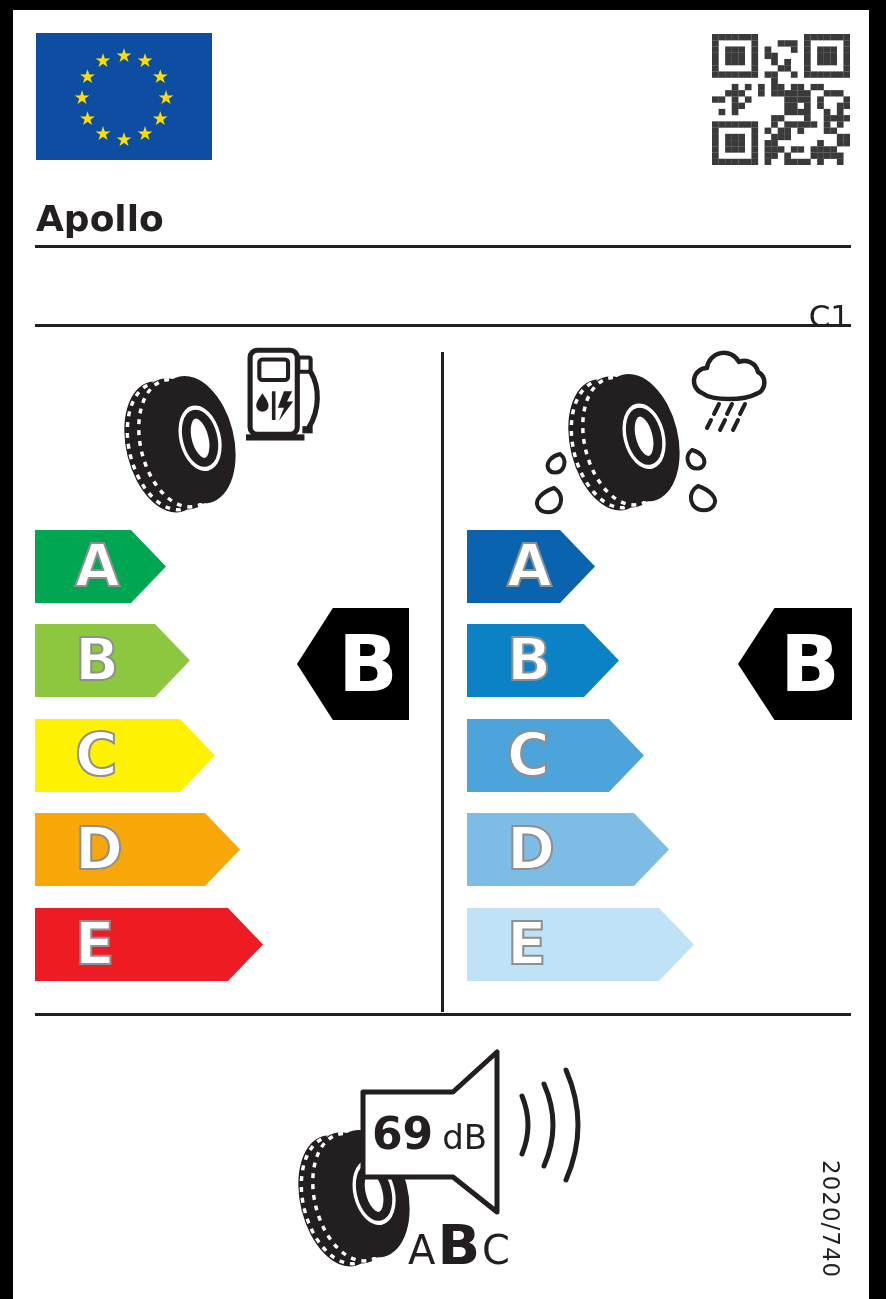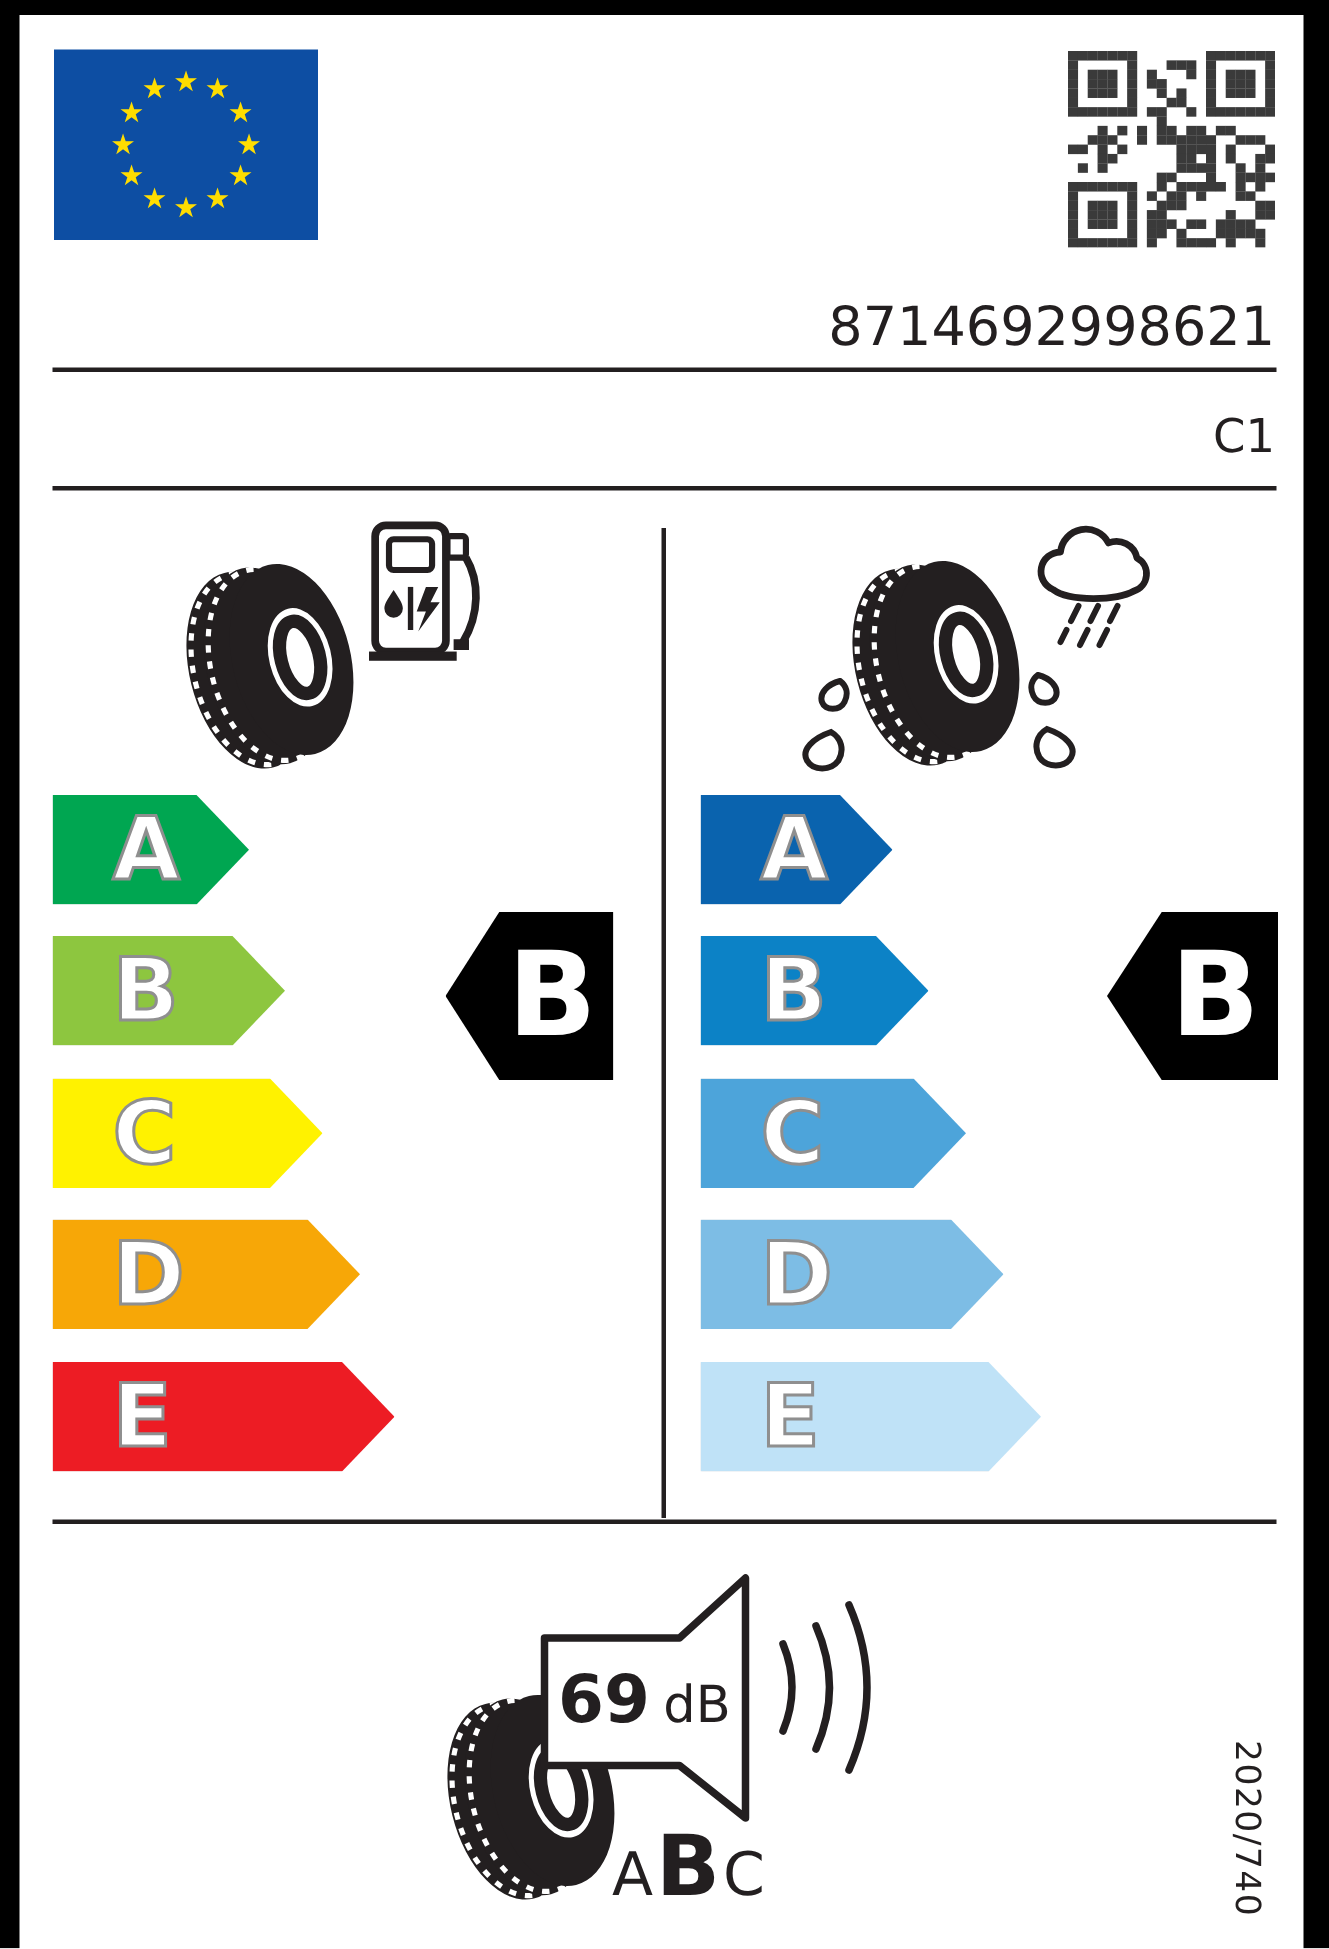--- a/index.html
+++ b/index.html
@@ -19,21 +19,21 @@
                 transform:scaleX(.80); transform-origin:left top; }
   .bolt-svg { margin-left:-12px; margin-top:22px; }
   .qr { left:712px; top:34px; width:138px; height:131px; }
 
   
   .brand { left:36px; top:198px; font-size:36px; font-weight:bold; }
   .barcode { right:36px; top:198px; font-size:36px; }
   .rule { left:35px; width:816px; height:3px; background:#231f20; }
   .rule1 { top:245px; } .rule2 { top:324px; } .rule3 { top:1013px; }
   .size { left:36px; top:270px; font-size:44px; }
-  .tclass { right:36px; top:273px; font-size:31px; }
+  .tclass { right:36px; top:298px; font-size:31px; }
 
   .divider { left:441px; top:352px; width:3px; height:660px; background:#231f20; }
 
   
   .arrow { position:absolute; left:35px; height:73px; line-height:73px;
            clip-path:polygon(0 0, calc(100% - 35px) 0, 100% 50%, calc(100% - 35px) 100%, 0 100%);
            filter:drop-shadow(0 0 1px #7c7c7c); padding-left:40px; }
   .arrow span { font-size:58px; font-weight:bold; color:#fff; -webkit-text-stroke:2px #8f8f8f; }
   .col-right .arrow { left:467px; }
   .r0 { top:530px; width:131px; } .r1 { top:624px; width:155px; } .r2 { top:719px; width:180px; }
@@ -313,21 +313,21 @@
         <rect x="8" y="20" width="1.02" height="1.02" fill="#3a3a3a"></rect>
         <rect x="11" y="20" width="1.02" height="1.02" fill="#3a3a3a"></rect>
         <rect x="12" y="20" width="1.02" height="1.02" fill="#3a3a3a"></rect>
         <rect x="13" y="20" width="1.02" height="1.02" fill="#3a3a3a"></rect>
         <rect x="14" y="20" width="1.02" height="1.02" fill="#3a3a3a"></rect>
         <rect x="16" y="20" width="1.02" height="1.02" fill="#3a3a3a"></rect>
         <rect x="19" y="20" width="1.02" height="1.02" fill="#3a3a3a"></rect>
       </svg>
     </div>
 
-  <div class="abs barcode">8714692998621</div>
+  <div class="abs brand">Apollo</div>
   <div class="abs rule rule1"></div>
   <div class="abs tclass">C1</div>
   <div class="abs rule rule2"></div>
 
   <div class="abs divider"></div>
 
   <div class="col-left">
     <svg class="abs" style="left:122px; top:368px;" width="118" height="150" viewBox="0 0 120 150">
         <use href="#tire"></use>
       </svg>

